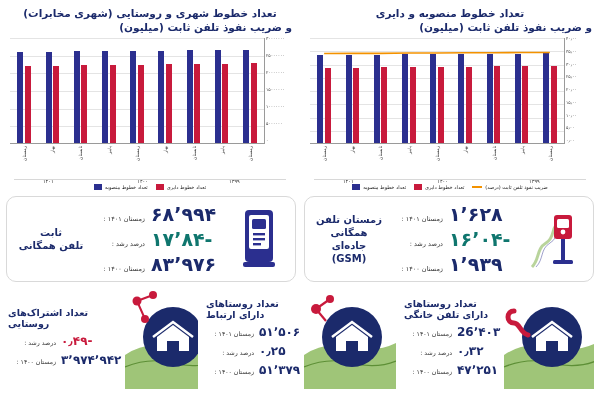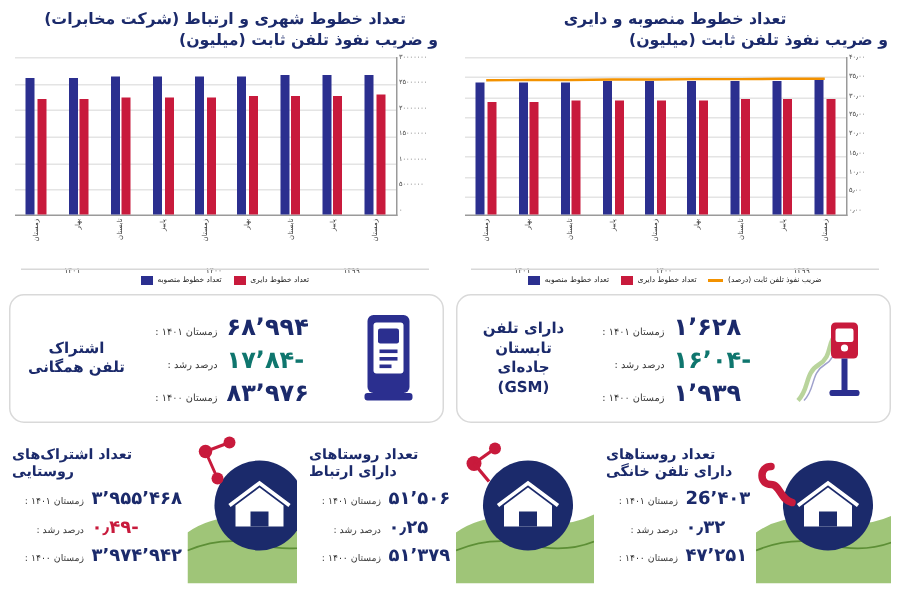--- a/index.html
+++ b/index.html
@@ -106,21 +106,21 @@
   .card-title {
     color: #1b2a6b; font-weight: bold; font-size: 10px; line-height: 13px;
     text-align: center; width: 72px;
   }
   .card-values {
     flex: 1; display: flex; flex-direction: column; justify-content: center;
     gap: 3px; padding: 0 6px;
   }
   .val-row { display: flex; flex-direction: row-reverse; align-items: baseline; gap: 6px; }
   .val-label { font-size: 6.5px; color: #333; width: 52px; text-align: right; }
-  .val-num { font-size: 16px; color: #1b2a6b; font-weight: bold; letter-spacing: 0.3px; }
+  .val-num { font-size: 19px; color: #1b2a6b; font-weight: bold; letter-spacing: 0.3px; }
   .val-num.neg { color: #0f766e; }
   .card-icon { width: 56px; display: flex; align-items: center; justify-content: center; }
 
   
   .bot-row { display: flex; flex-direction: row; width: 600px; height: 112px; padding: 2px 6px 4px 6px; gap: 6px; }
   .bcard {
     flex: 1; position: relative; overflow: hidden;
     display: flex; flex-direction: row-reverse; align-items: center;
   }
   .bcard-text { flex: 1; display: flex; flex-direction: column; gap: 5px; padding: 0 4px 0 2px; }
@@ -237,21 +237,21 @@
         </div>
         <div class="legend-item">
           <span class="legend-swatch line"></span>
           <span class="legend-label">ضریب نفوذ تلفن ثابت (درصد)</span>
         </div>
       </div>
     </div>
 
     <div class="chart-panel">
       <div class="chart-title">
-        <span>تعداد خطوط شهری و ارتباط (شرکت مخابرات)</span>
+        <span>تعداد خطوط شهری و روستایی (شهری مخابرات)</span>
         <span class="l2">و ضریب نفوذ تلفن ثابت (میلیون)</span>
       </div>
 
       <div class="plot-wrap">
         <div class="y-axis">
           <span>۳۰۰۰۰۰۰۰</span>
           <span>۲۵۰۰۰۰۰۰</span>
           <span>۲۰۰۰۰۰۰۰</span>
           <span>۱۵۰۰۰۰۰۰</span>
           <span>۱۰۰۰۰۰۰۰</span>
@@ -332,22 +332,22 @@
           <span class="legend-label">تعداد خطوط دایری</span>
         </div>
       </div>
     </div>
   </div>
 
   <div class="mid-row">
 
     <div class="card">
       <div class="card-title">
-        <div>دارای تلفن</div>
-        <div>تابستان جاده‌ای</div>
+        <div>زمستان تلفن</div>
+        <div>همگانی جاده‌ای</div>
         <div>(GSM)</div>
       </div>
       <div class="card-values">
         <div class="val-row">
           <span class="val-label">زمستان ۱۴۰۱ :</span>
           <span class="val-num">۱٬۶۲۸</span>
         </div>
         <div class="val-row">
           <span class="val-label">درصد رشد :</span>
           <span class="val-num neg">-۱۶٬۰۴</span>
@@ -365,21 +365,21 @@
           <rect x="27" y="10" width="12" height="9" rx="1.5" fill="#ffffff"></rect>
           <circle cx="33" cy="23" r="2.4" fill="#ffffff"></circle>
           <rect x="31" y="30" width="4" height="22" fill="#2b2f8f"></rect>
           <rect x="23" y="51" width="20" height="4" rx="1.5" fill="#2b2f8f"></rect>
         </svg>
       </div>
     </div>
 
     <div class="card">
       <div class="card-title">
-        <div>اشتراک</div>
+        <div>ثابت</div>
         <div>تلفن همگانی</div>
       </div>
       <div class="card-values">
         <div class="val-row">
           <span class="val-label">زمستان ۱۴۰۱ :</span>
           <span class="val-num">۶۸٬۹۹۴</span>
         </div>
         <div class="val-row">
           <span class="val-label">درصد رشد :</span>
           <span class="val-num neg">-۱۷٬۸۴</span>
@@ -463,24 +463,20 @@
           <path d="M12 24 L26 14" stroke="#c81a3c" stroke-width="2.2"></path>
           <path d="M12 24 L22 36" stroke="#c81a3c" stroke-width="2.2"></path>
         </svg>
       </div>
     </div>
 
     <div class="bcard">
       <div class="bcard-text">
         <div class="bcard-title">تعداد اشتراک‌های روستایی</div>
         <div class="b-val-row">
-          <span class="b-val-label">زمستان ۱۴۰۱ :</span>
-          <span class="b-val-num">۳٬۹۵۵٬۴۶۸</span>
-        </div>
-        <div class="b-val-row">
           <span class="b-val-label">درصد رشد :</span>
           <span class="b-val-num neg">-٠٫۴۹</span>
         </div>
         <div class="b-val-row">
           <span class="b-val-label">زمستان ۱۴۰۰ :</span>
           <span class="b-val-num">۳٬۹۷۴٬۹۴۲</span>
         </div>
       </div>
       <div class="bcard-art">
         <svg width="92" height="104" viewBox="0 0 92 104">

